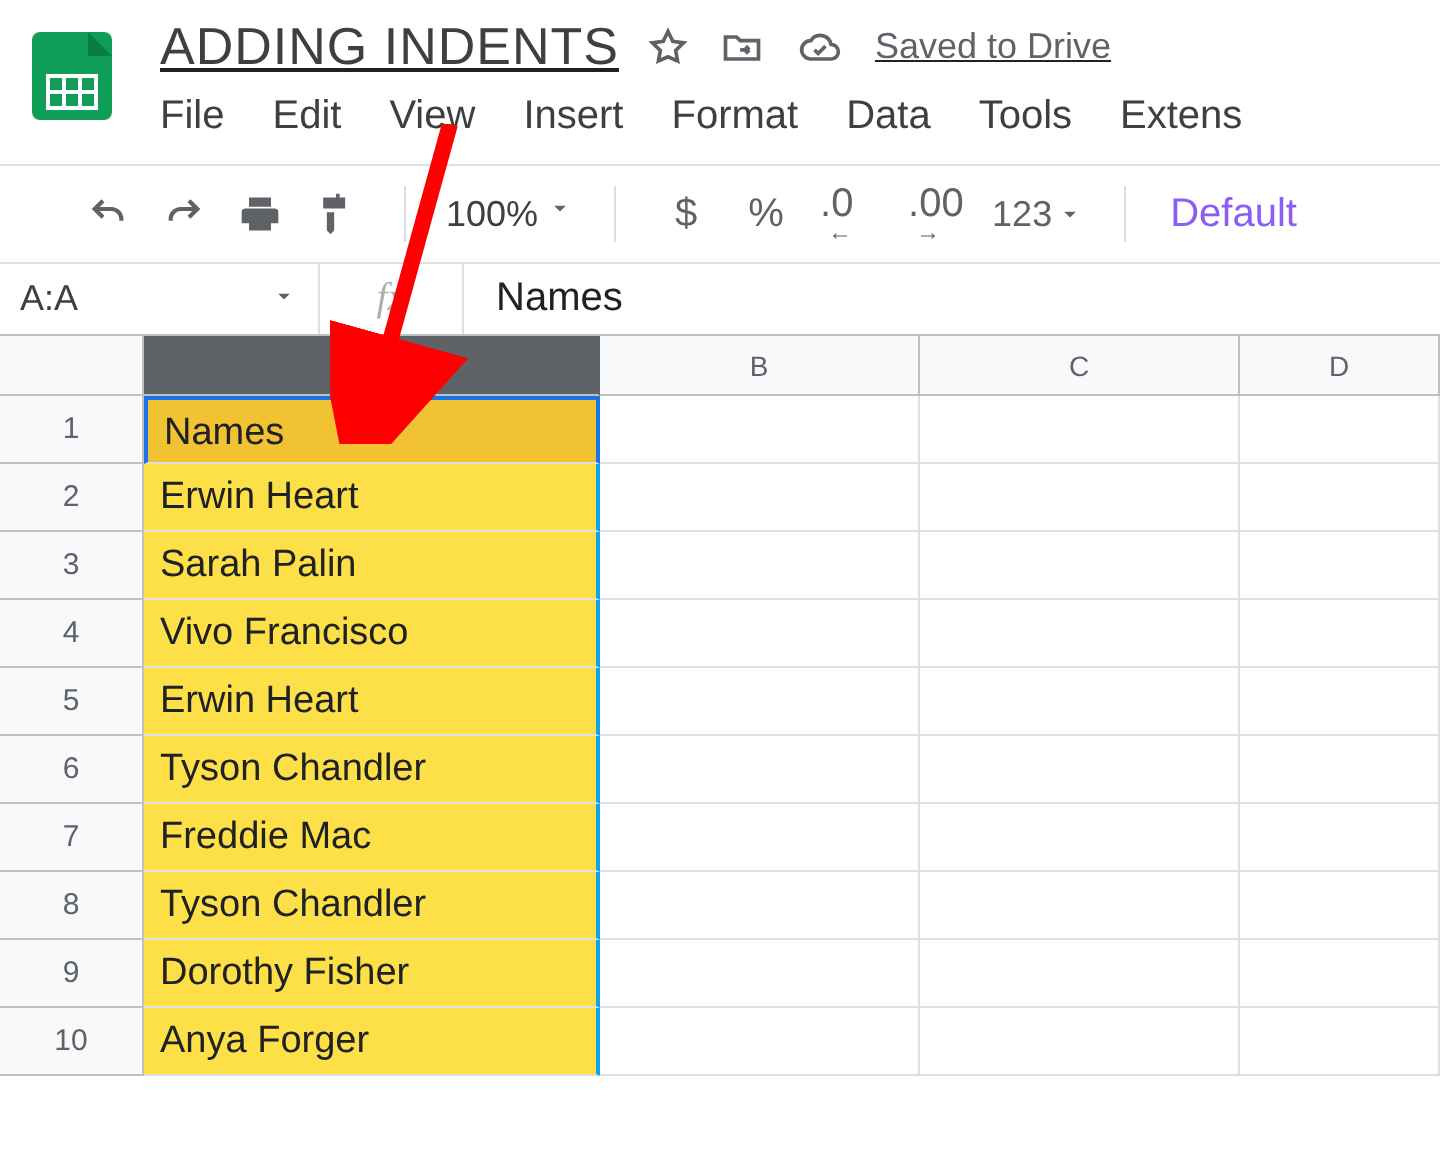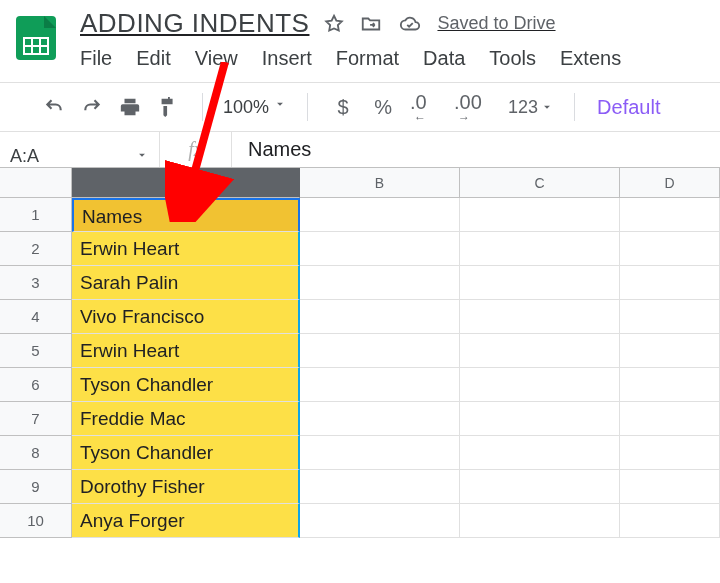--- a/index.html
+++ b/index.html
@@ -112,39 +112,38 @@
     position: absolute;
     left: 6px; top: 16px;
     font-size: 12px;
   }
   .numfmt {
     display: flex;
     align-items: center;
     gap: 2px;
     font-size: 18px;
     color: #5f6368;
-    margin-left: 12px;
   }
   .default-font {
     font-size: 20px;
     color: #8b5cf6;
     margin-left: 2px;
   }
 
   
   .fxbar {
     border-top: 1px solid #e0e0e0;
     display: flex;
     align-items: stretch;
     height: 36px;
   }
   .namebox {
     width: 160px;
     display: flex;
-    align-items: flex-end;
+    align-items: center;
     justify-content: space-between;
     padding: 0 10px 0 10px;
     border-right: 1px solid #e0e0e0;
     font-size: 18px;
     color: #3c4043;
   }
   .namebox .caret { color: #5f6368; }
   .fx-cell {
     width: 72px;
     display: flex;

